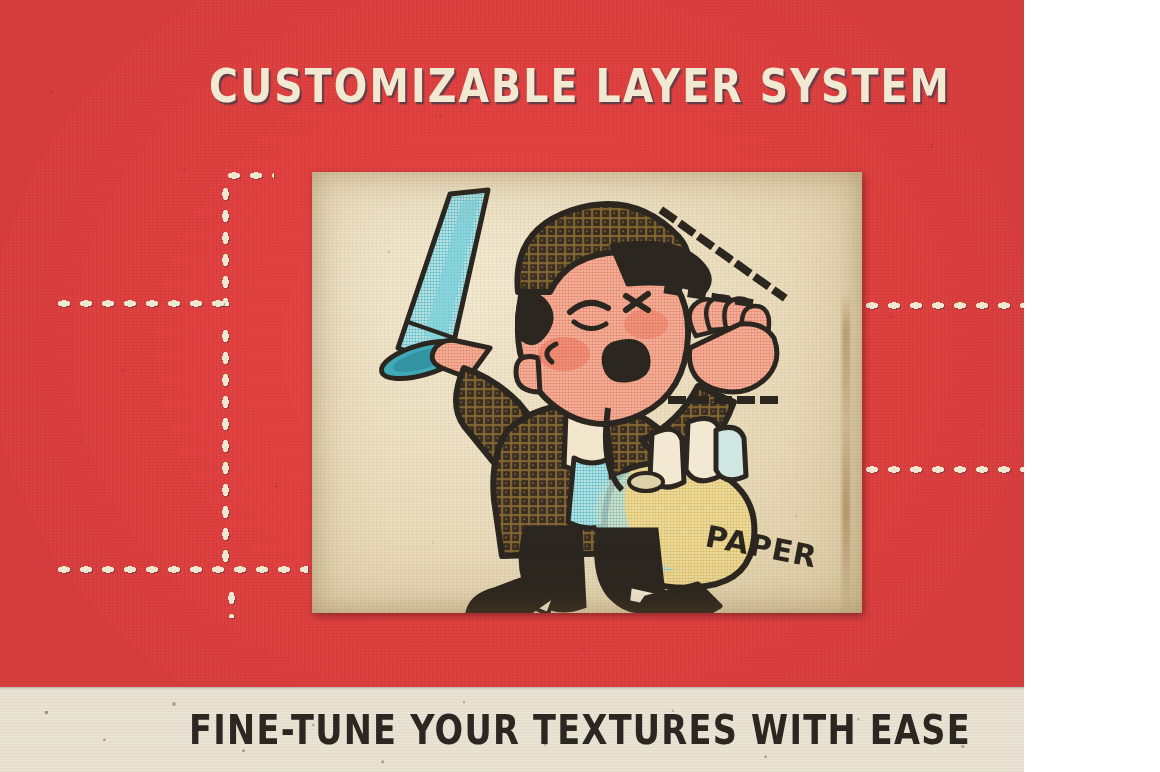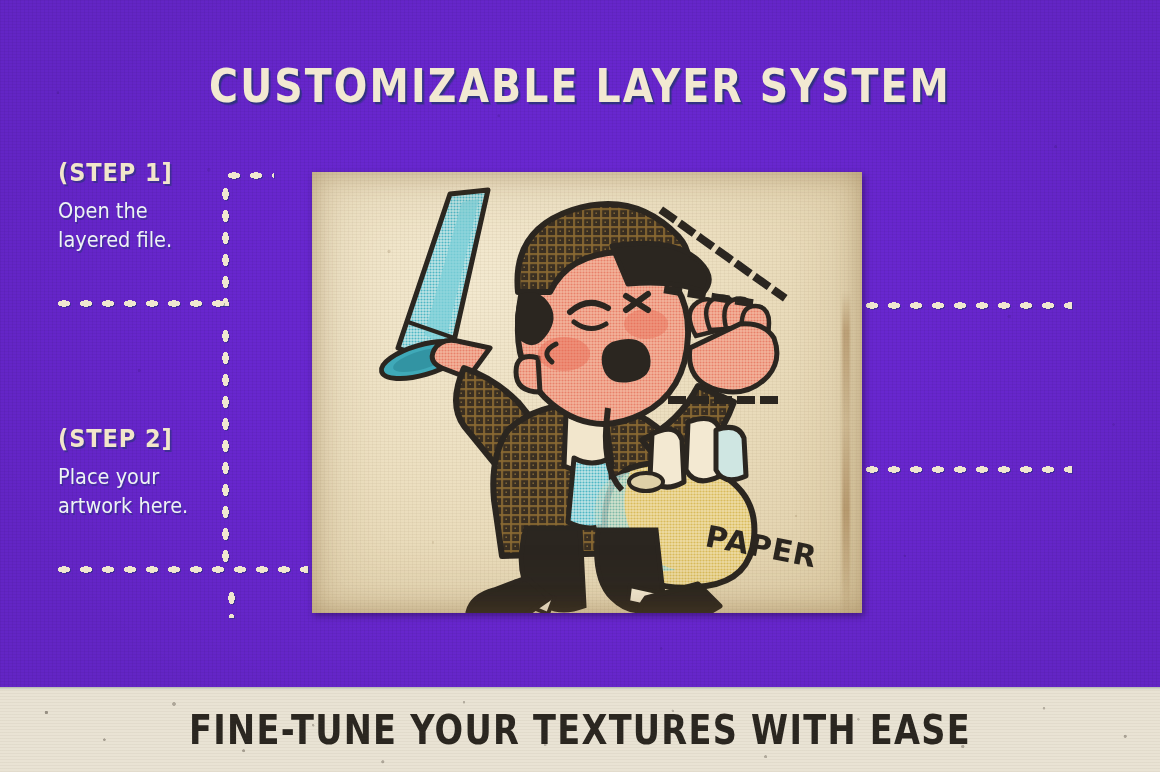--- a/index.html
+++ b/index.html
@@ -5,22 +5,22 @@
   * { margin:0; padding:0; box-sizing:border-box; }
 
   html, body {
     width:1160px; height:772px;
     overflow:hidden;
     font-family:"Liberation Sans", sans-serif;
   }
 
   #root {
     position:relative;
-    width:1160px; height:772px;
-    background:#6d28d9;
+    width:1024px; height:772px;
+    background:#ef4444;
     overflow:hidden;
   }
 
   
   .teal-tex {
     position:absolute; inset:0;
     pointer-events:none;
     background-image:
       repeating-linear-gradient(0deg, rgba(0,0,0,.045) 0 1px, rgba(255,255,255,0) 1px 3px),
       repeating-linear-gradient(90deg, rgba(0,0,0,.05) 0 1px, rgba(255,255,255,0) 1px 4px),
@@ -215,31 +215,21 @@
   <div class="dash-v" style="left:228px; top:592px; height:26px;"></div>
 
   <div class="dash-h" style="left:58px; top:300px; width:170px;"></div>
 
   <div class="dash-h" style="left:58px; top:566px; width:250px;"></div>
 
   <div class="dash-h" style="left:866px; top:302px; width:206px;"></div>
 
   <div class="dash-h" style="left:866px; top:466px; width:206px;"></div>
 
-  <div class="step left" style="left:58px; top:158px; width:170px;">
-    <div class="step-tag">(STEP 1]</div>
-    <div class="step-body">Open the
-layered file.</div>
-  </div>
-
-  <div class="step left" style="left:58px; top:424px; width:190px;">
-    <div class="step-tag">(STEP 2]</div>
-    <div class="step-body">Place your
-artwork here.</div>
-  </div>
+
 
 
 
   <div class="panel">
     <div class="panel-paper"></div>
     <div class="panel-grain"></div>
 
     <svg class="illus" viewBox="0 0 550 441">
       <defs>
         <pattern id="plaid" width="9" height="9" patternUnits="userSpaceOnUse">

